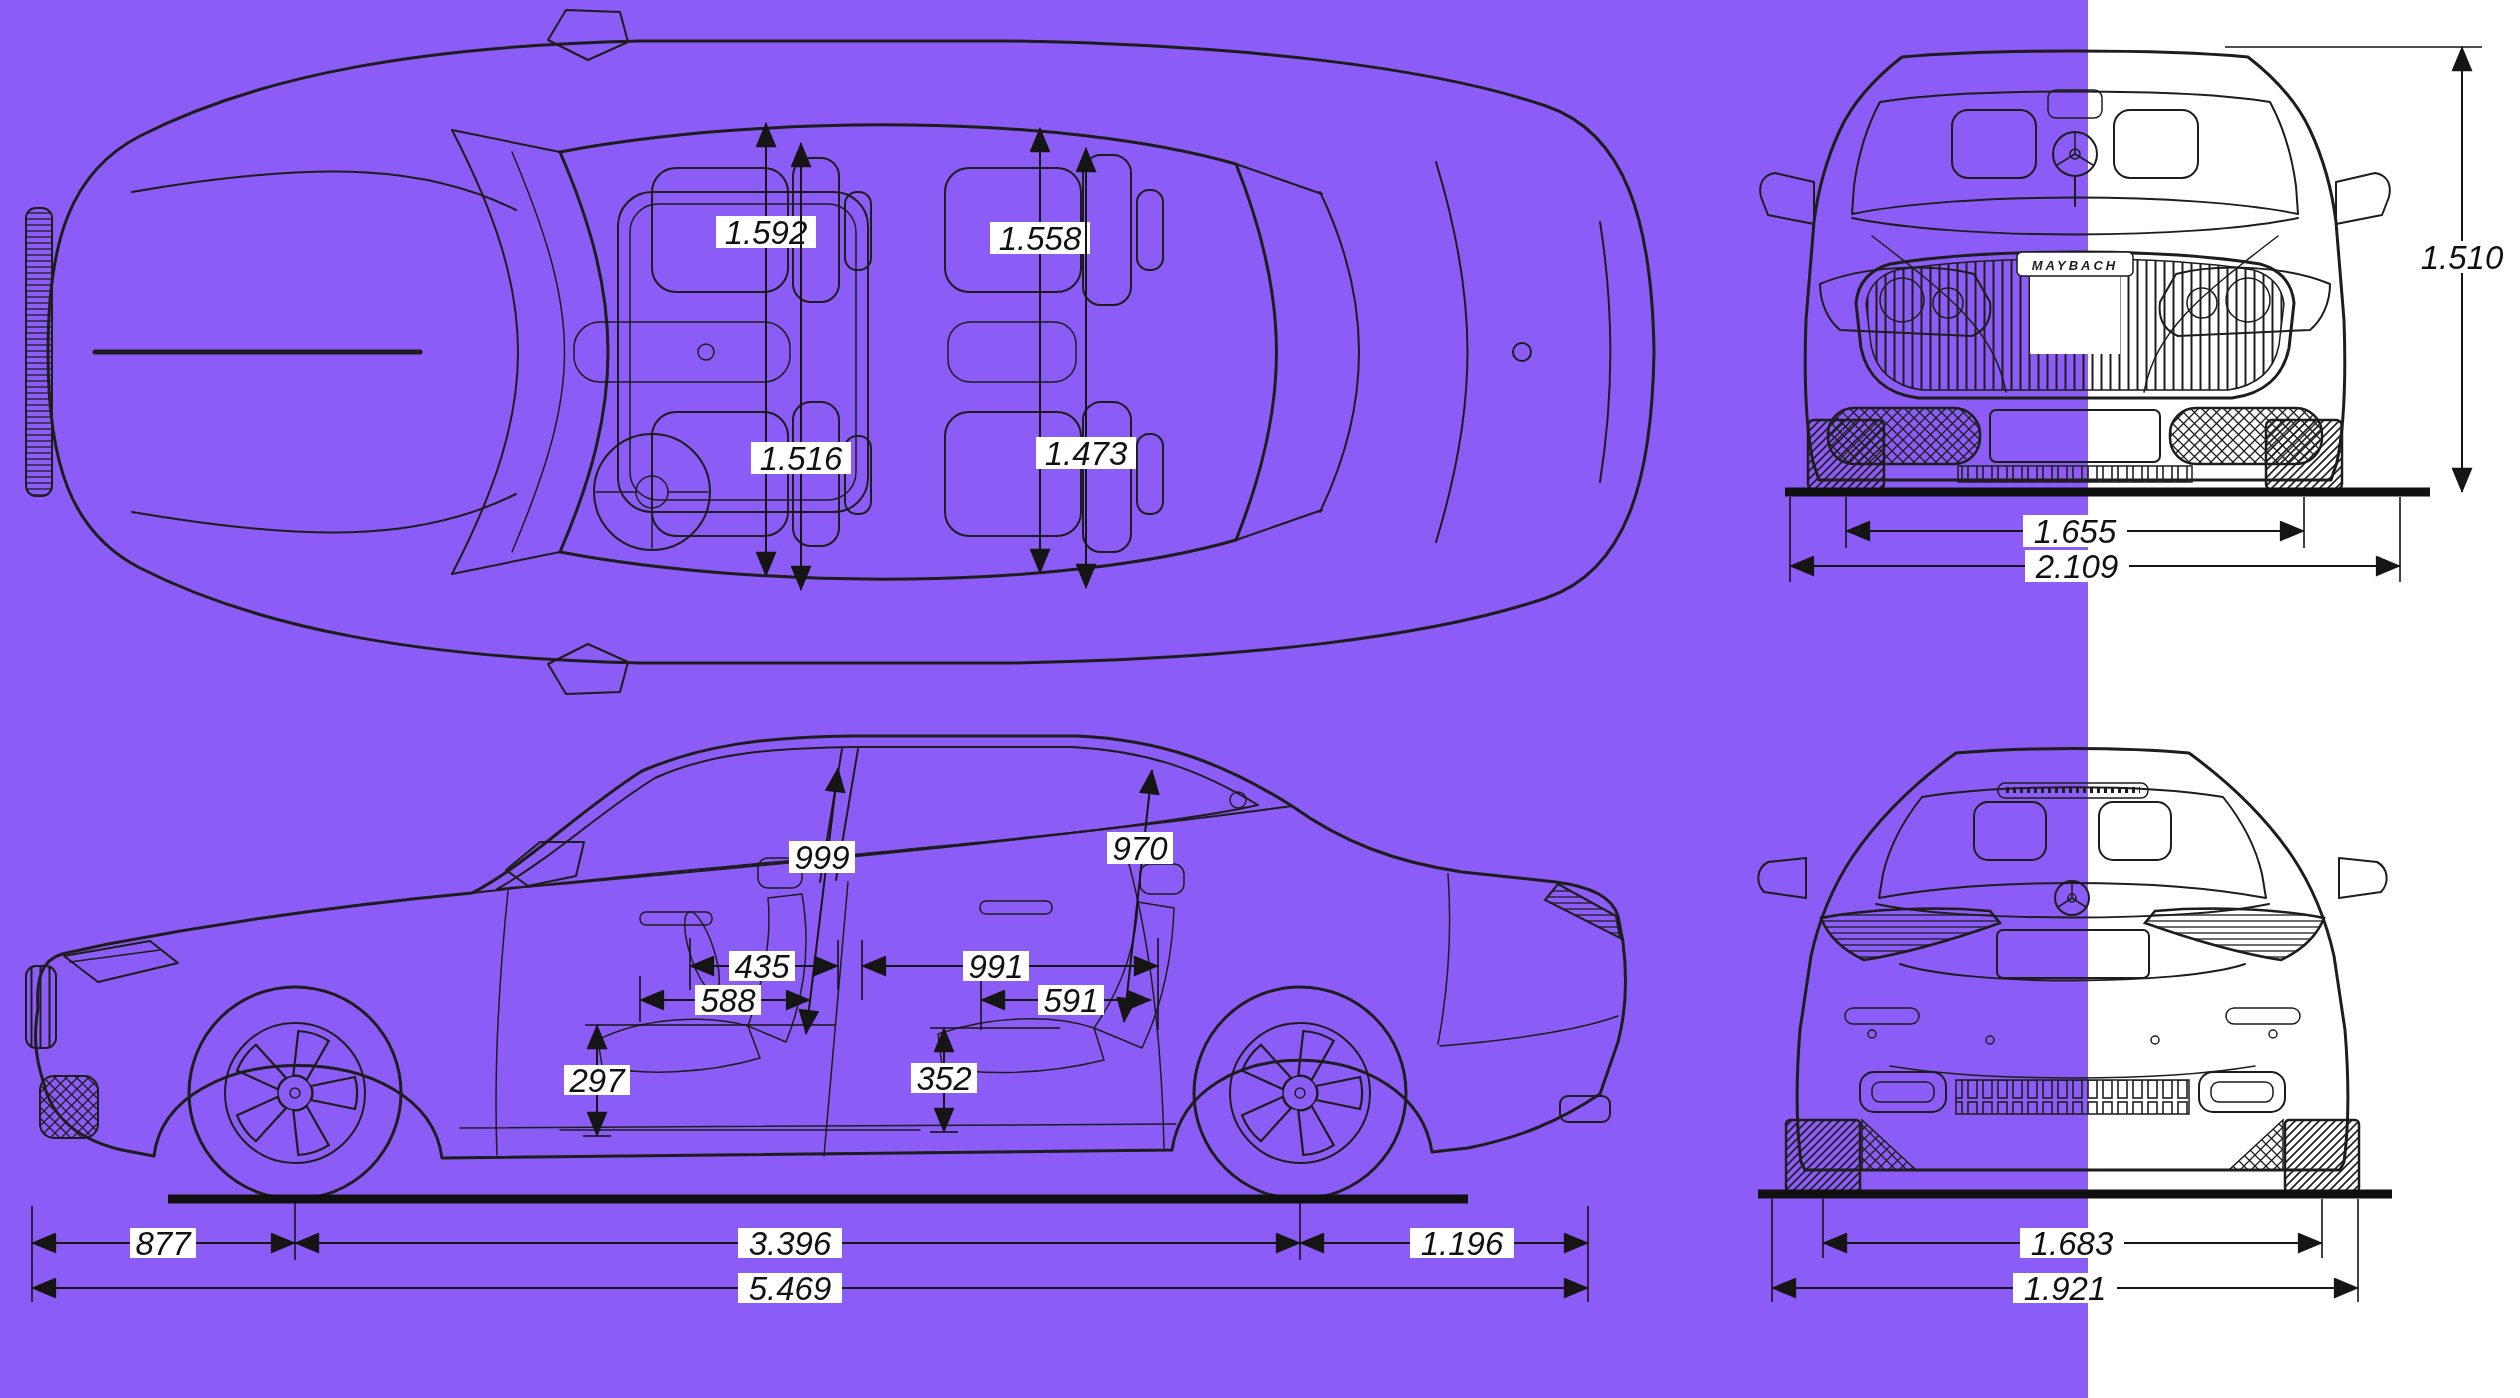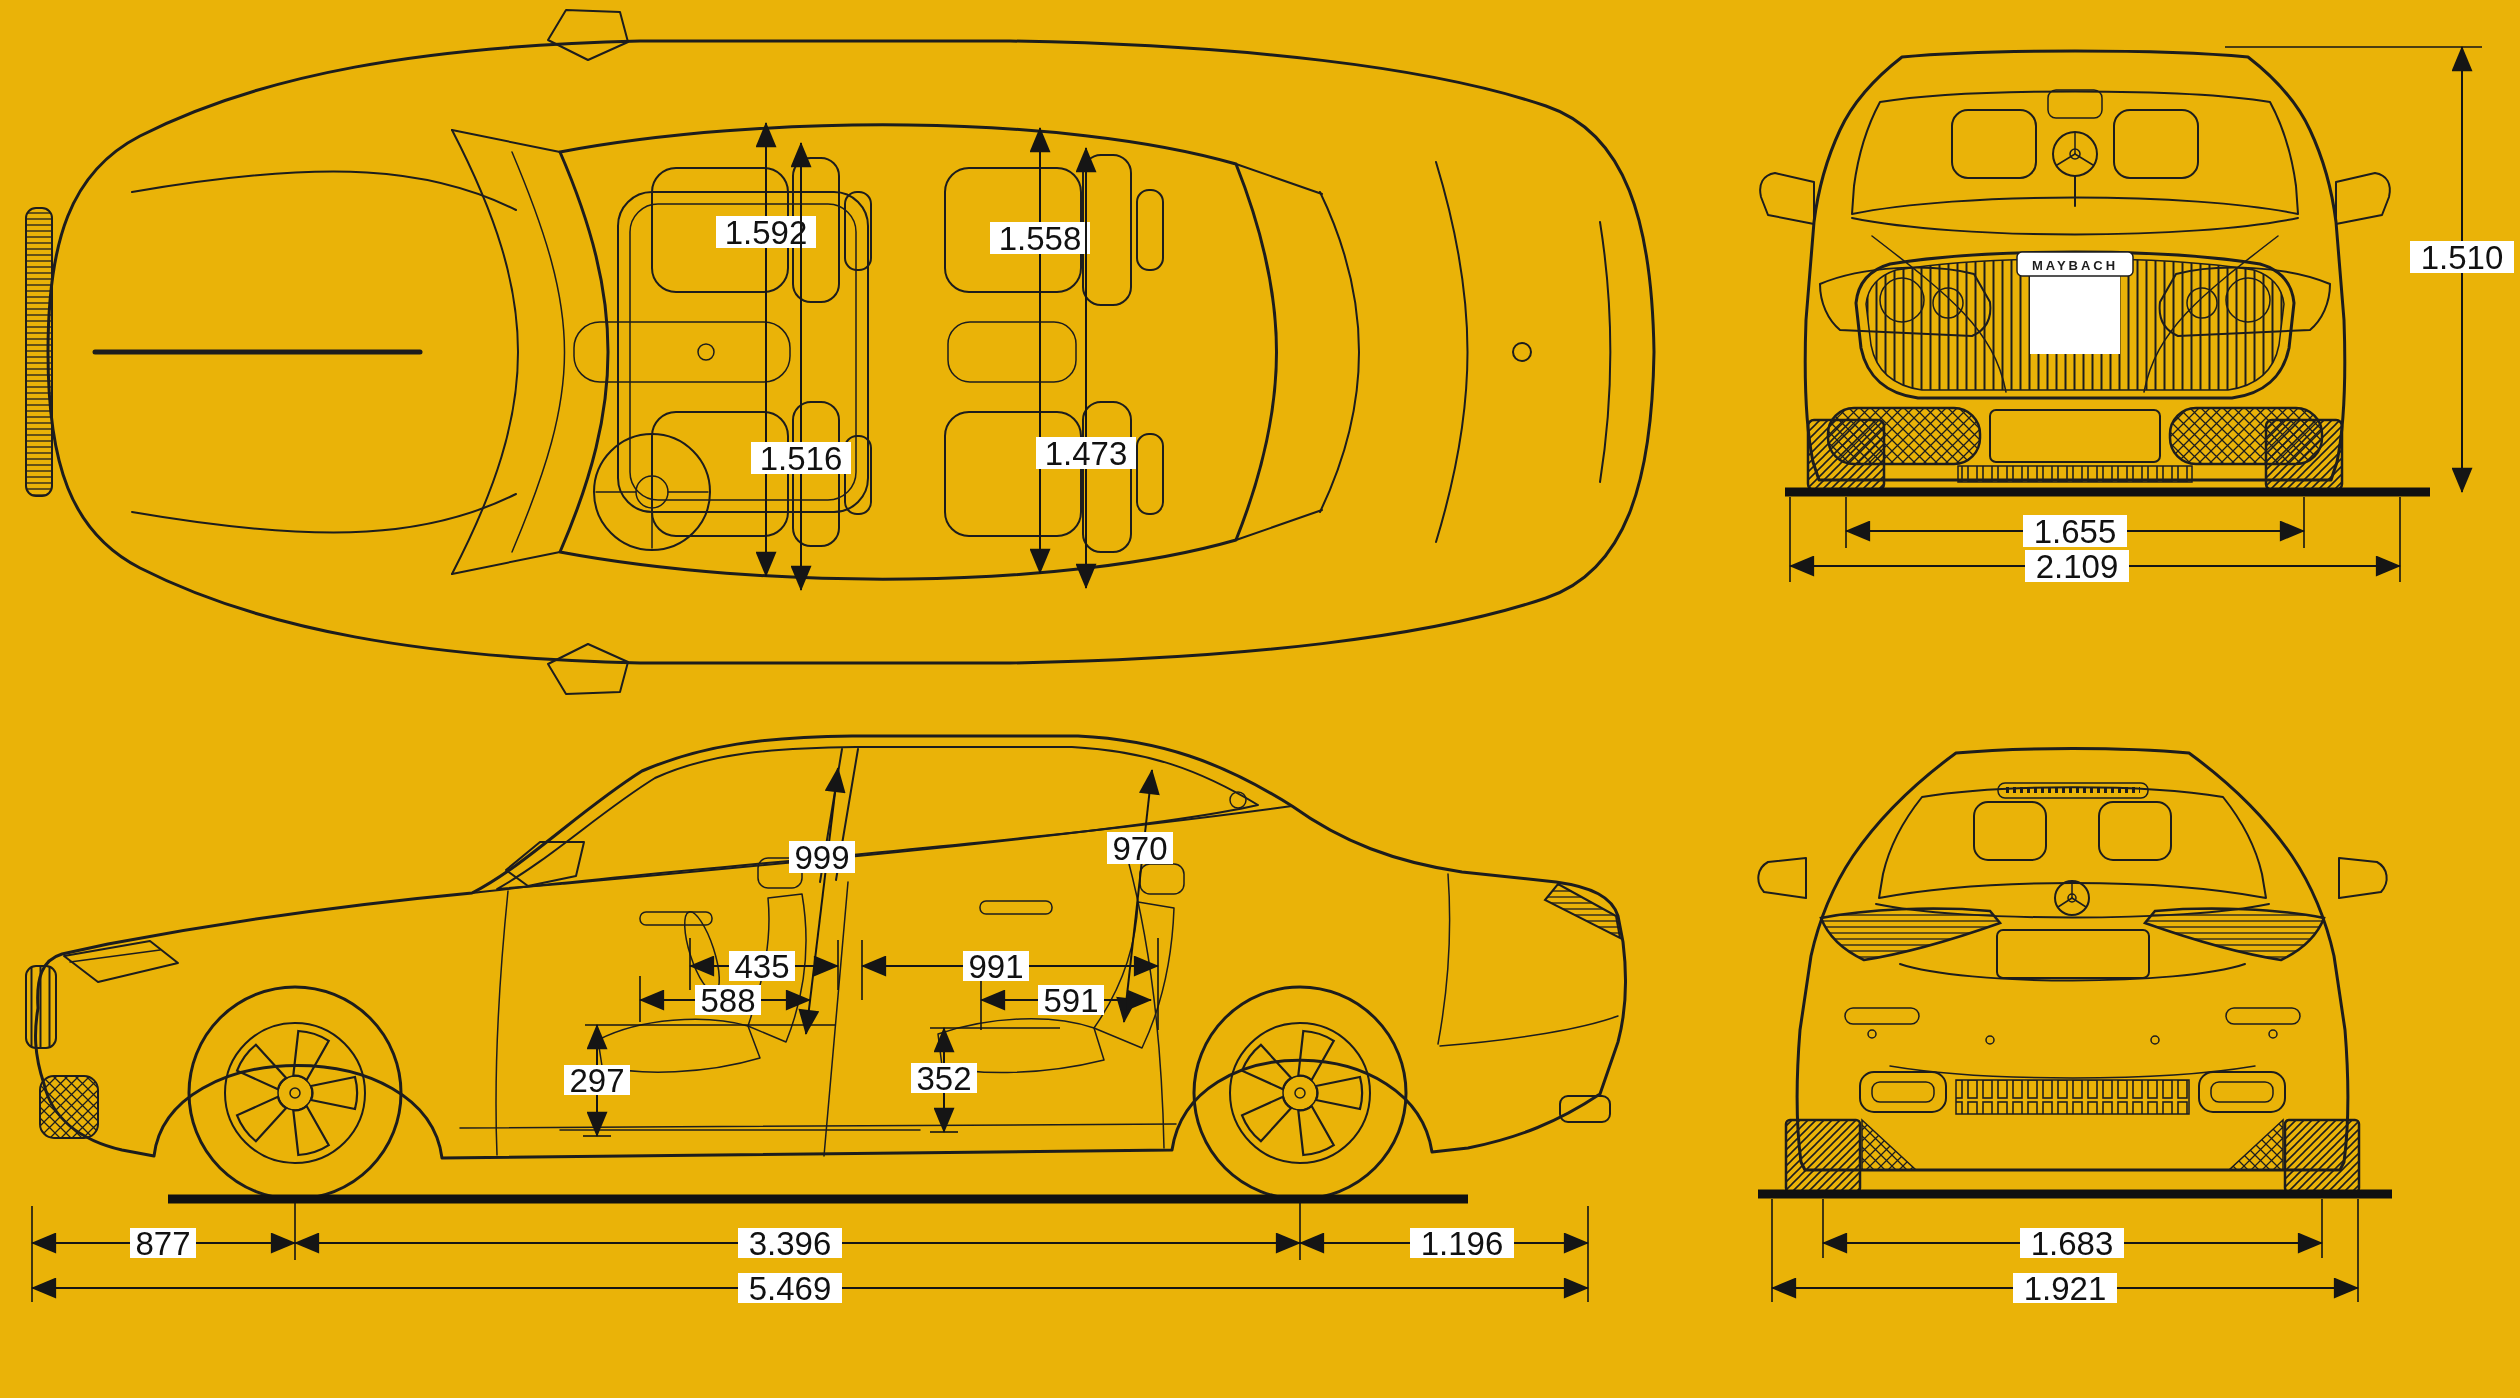--- a/index.html
+++ b/index.html
@@ -1,16 +1,16 @@
 <!DOCTYPE html>
 <html><head>
 <meta charset="utf-8">
 <style>
   html,body{margin:0;padding:0;background:#ffffff;}
-  #stage{width:2520px;height:1398px;position:relative;background:#eab308;}
+  #stage{width:2088px;height:1398px;position:relative;background:#8b5cf6;font-style:italic;}
   svg{display:block;}
   .o{fill:none;stroke:#1d1d1d;stroke-width:3;stroke-linecap:round;stroke-linejoin:round;}
   .t{fill:none;stroke:#1d1d1d;stroke-width:2;stroke-linecap:round;stroke-linejoin:round;}
   .f{fill:none;stroke:#1d1d1d;stroke-width:1.5;stroke-linecap:round;stroke-linejoin:round;}
   .dim{stroke:#151515;stroke-width:2;fill:none;}
   .ext{stroke:#151515;stroke-width:1.6;fill:none;}
   .gnd{stroke:#101010;stroke-width:9;stroke-linecap:butt;}
   .lbg{fill:#ffffff;}
   .dt{font-family:"Liberation Sans",sans-serif;font-size:33px;fill:#111111;text-anchor:middle;dominant-baseline:central;}
   .badge{font-family:"Liberation Sans",sans-serif;font-size:13px;font-weight:bold;letter-spacing:3px;fill:#1d1d1d;text-anchor:middle;dominant-baseline:central;}

